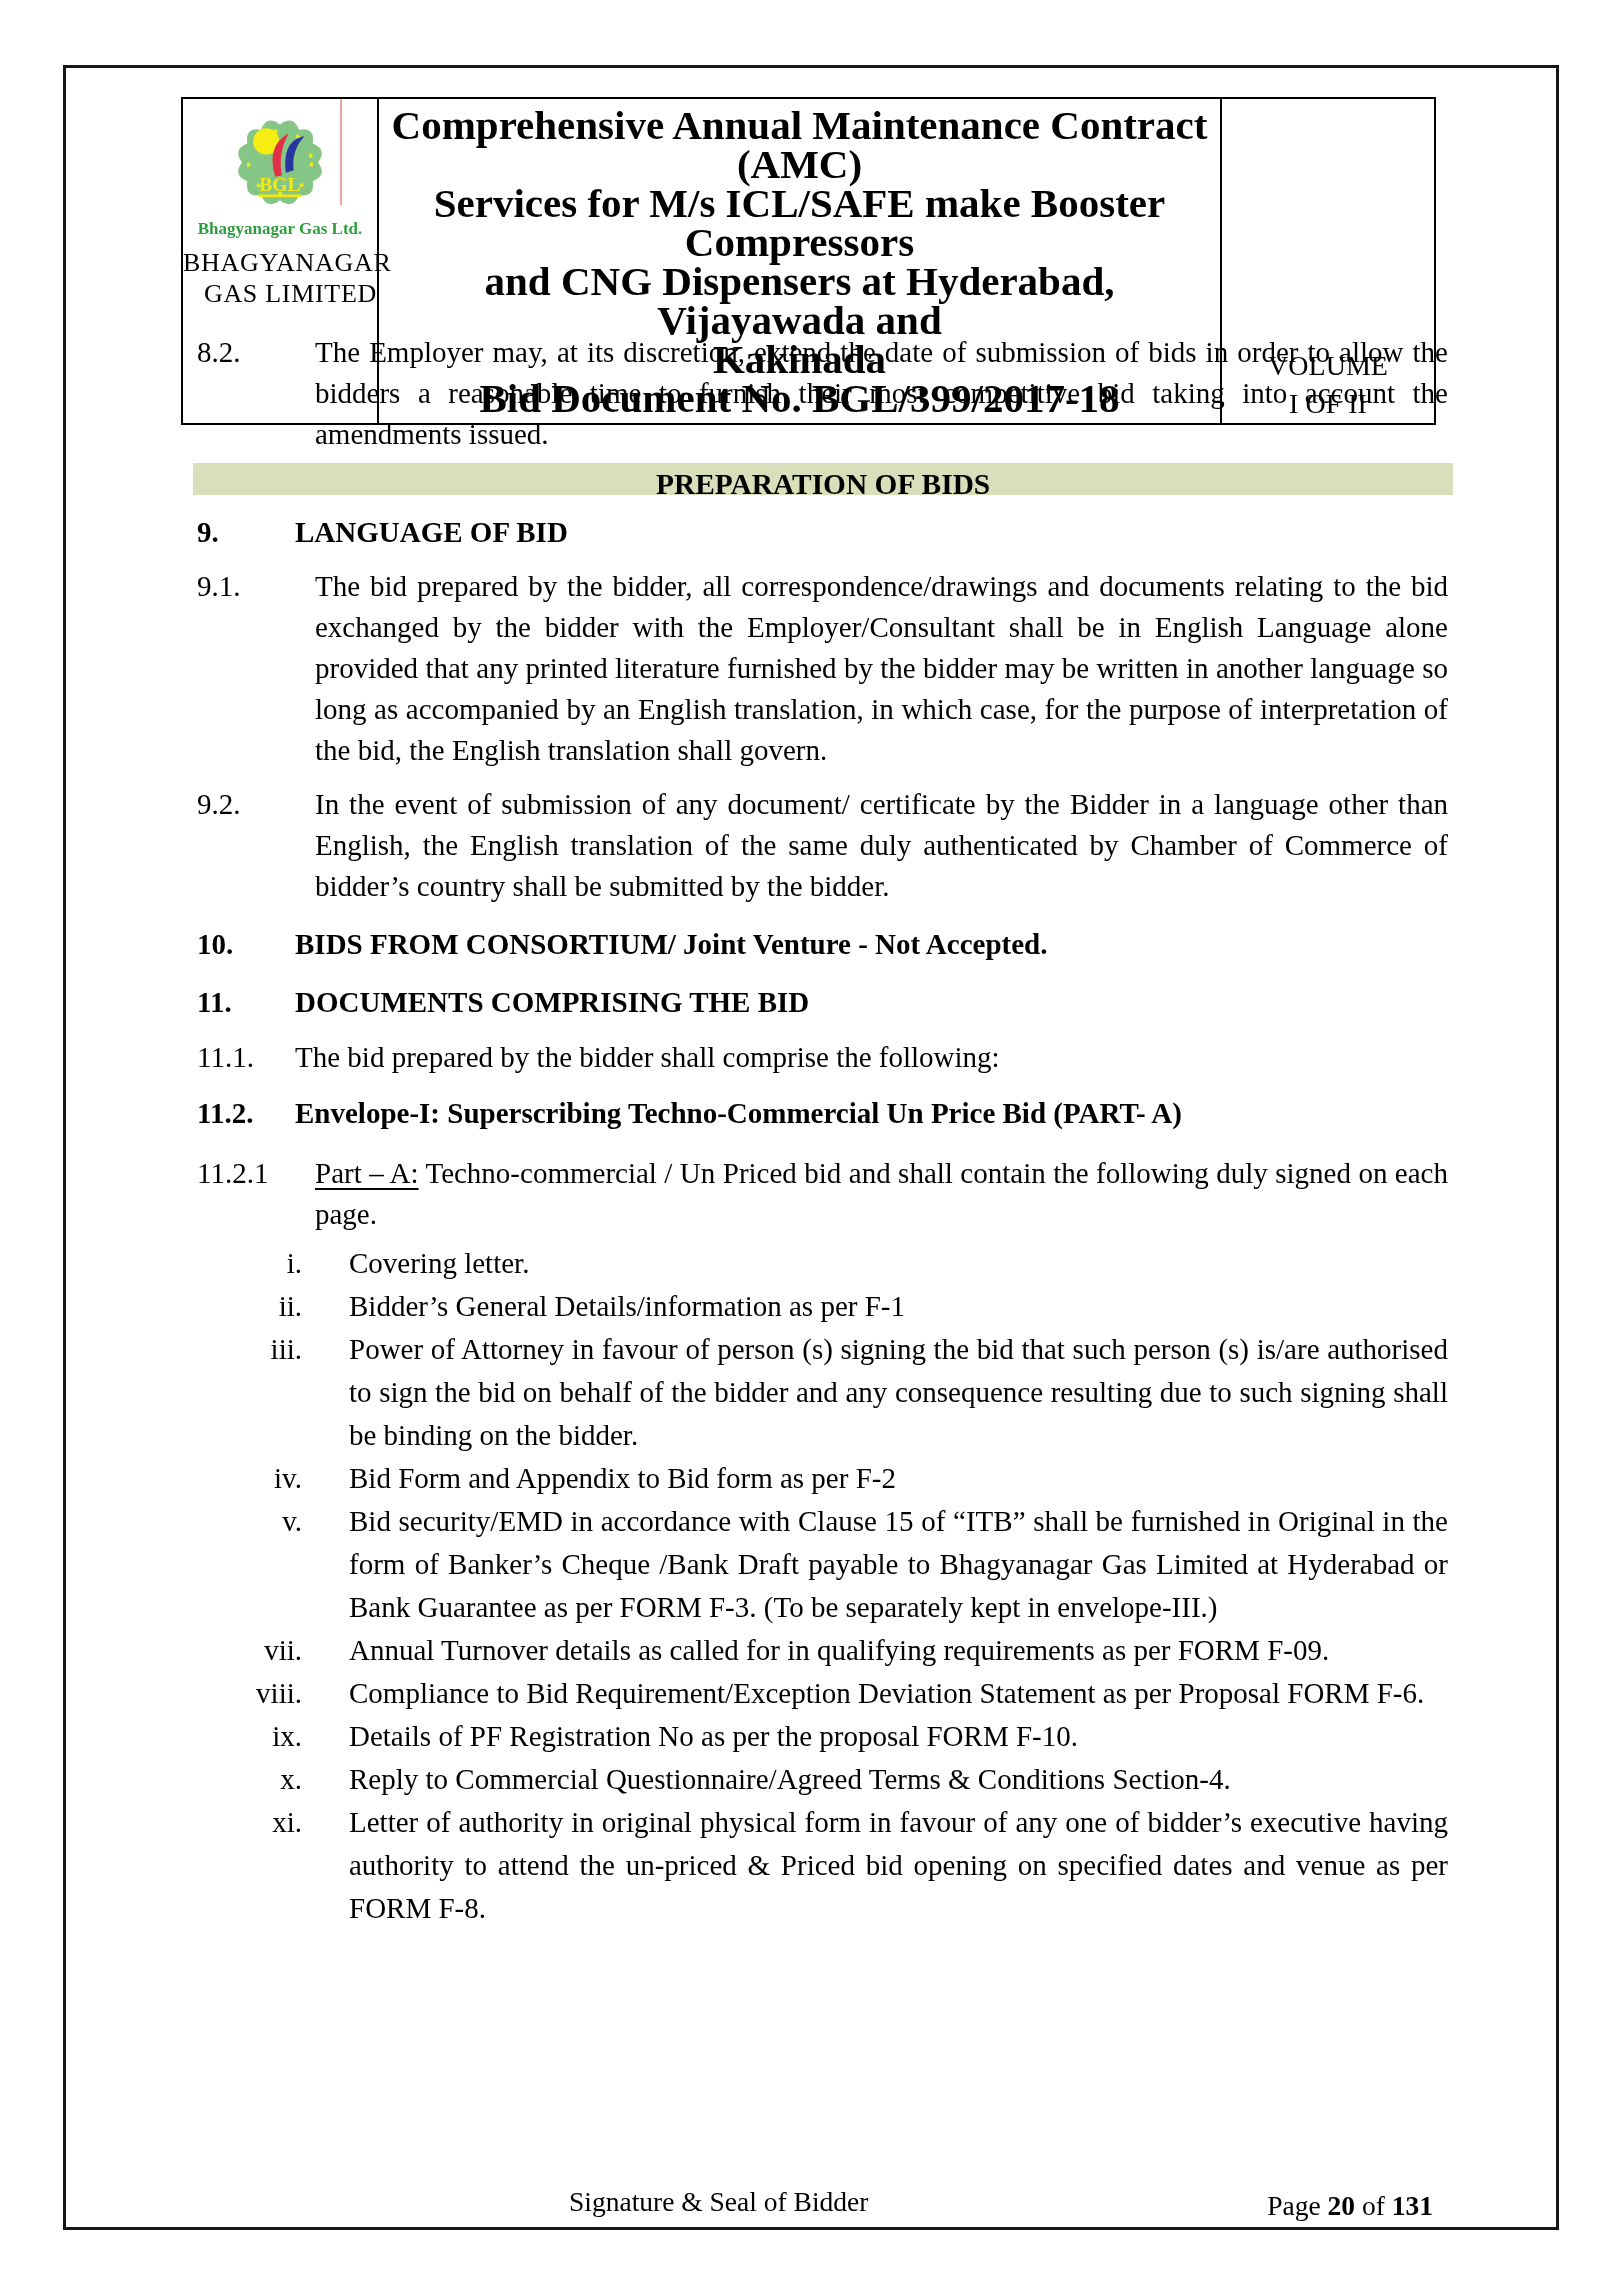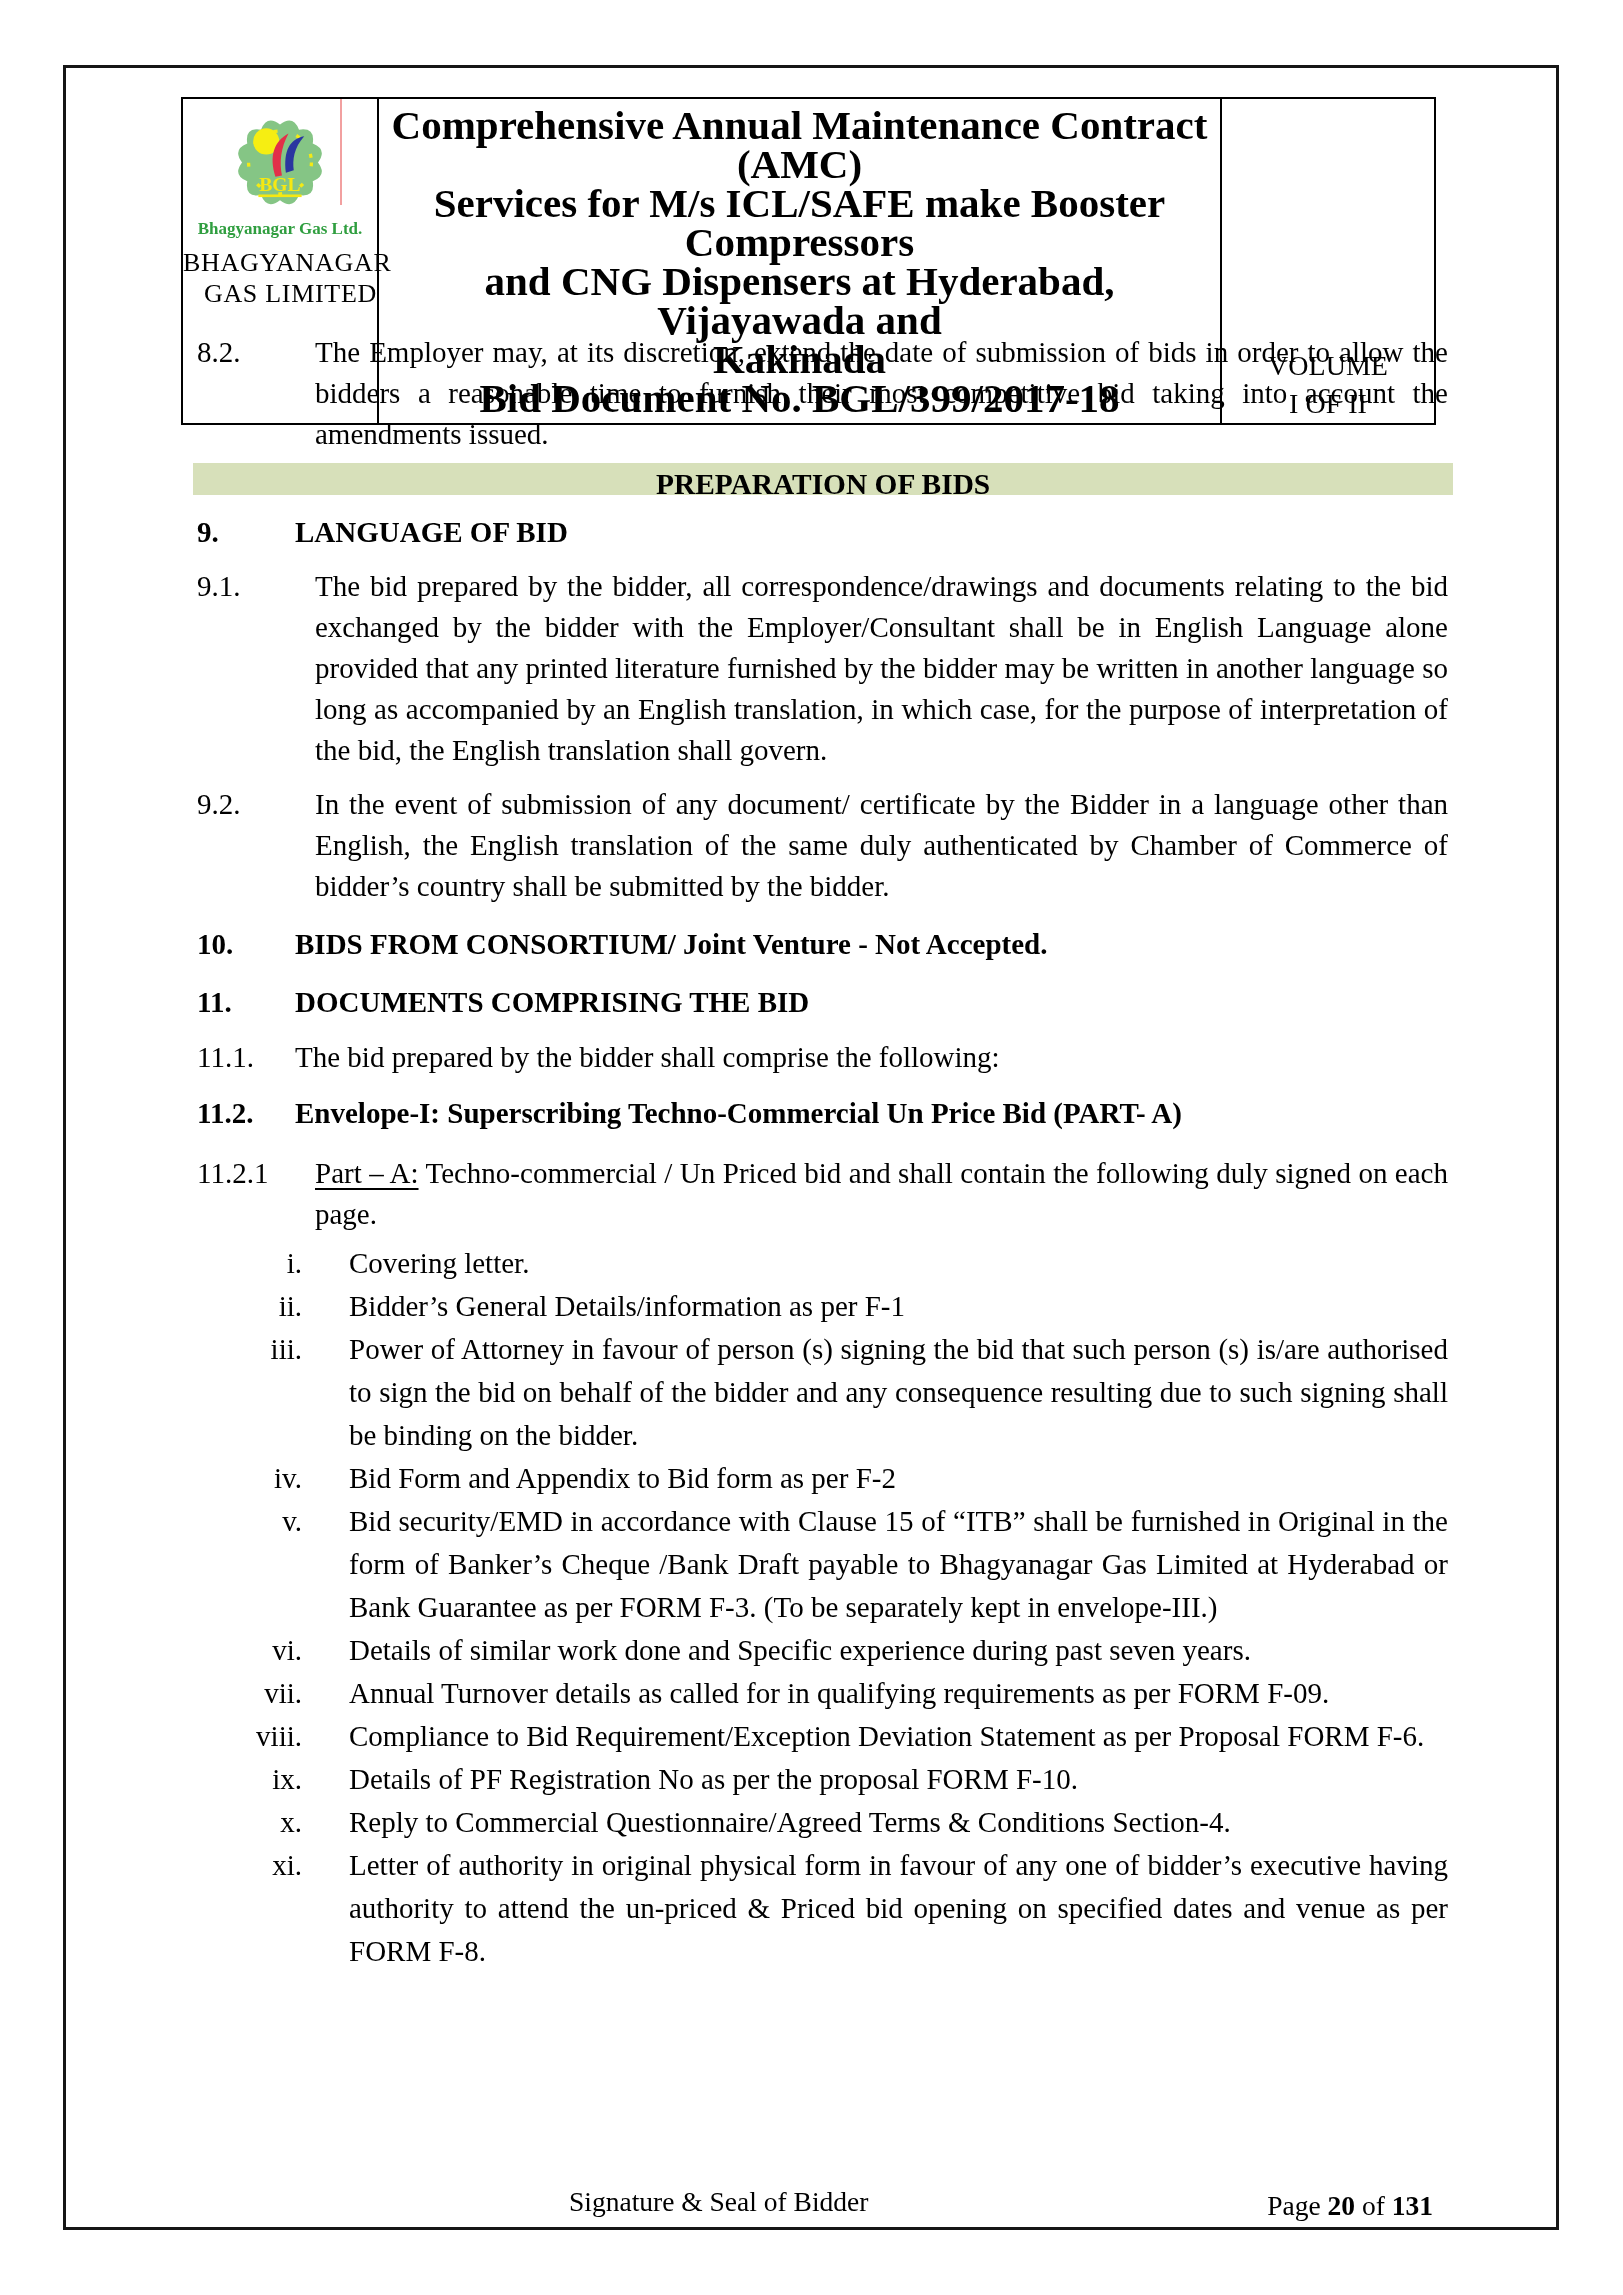--- a/index.html
+++ b/index.html
@@ -154,24 +154,20 @@
         </div>
         <div class="litem">
           <span class="rn">iv.</span>
           <span>Bid Form and Appendix to Bid form as per F-2</span>
         </div>
         <div class="litem">
           <span class="rn">v.</span>
           <span>Bid security/EMD in accordance with Clause 15 of “ITB” shall be furnished in Original in the form of Banker’s Cheque /Bank Draft payable to Bhagyanagar Gas Limited at Hyderabad or Bank Guarantee as per FORM F-3. (To be separately kept in envelope-III.)</span>
         </div>
         <div class="litem">
-          <span class="rn">vi.</span>
-          <span>Details of similar work done and Specific experience during past seven years.</span>
-        </div>
-        <div class="litem">
           <span class="rn">vii.</span>
           <span>Annual Turnover details as called for in qualifying requirements as per FORM F-09.</span>
         </div>
         <div class="litem">
           <span class="rn">viii.</span>
           <span>Compliance to Bid Requirement/Exception Deviation Statement as per Proposal FORM F-6.</span>
         </div>
         <div class="litem">
           <span class="rn">ix.</span>
           <span>Details of PF Registration No as per the proposal FORM F-10.</span>

